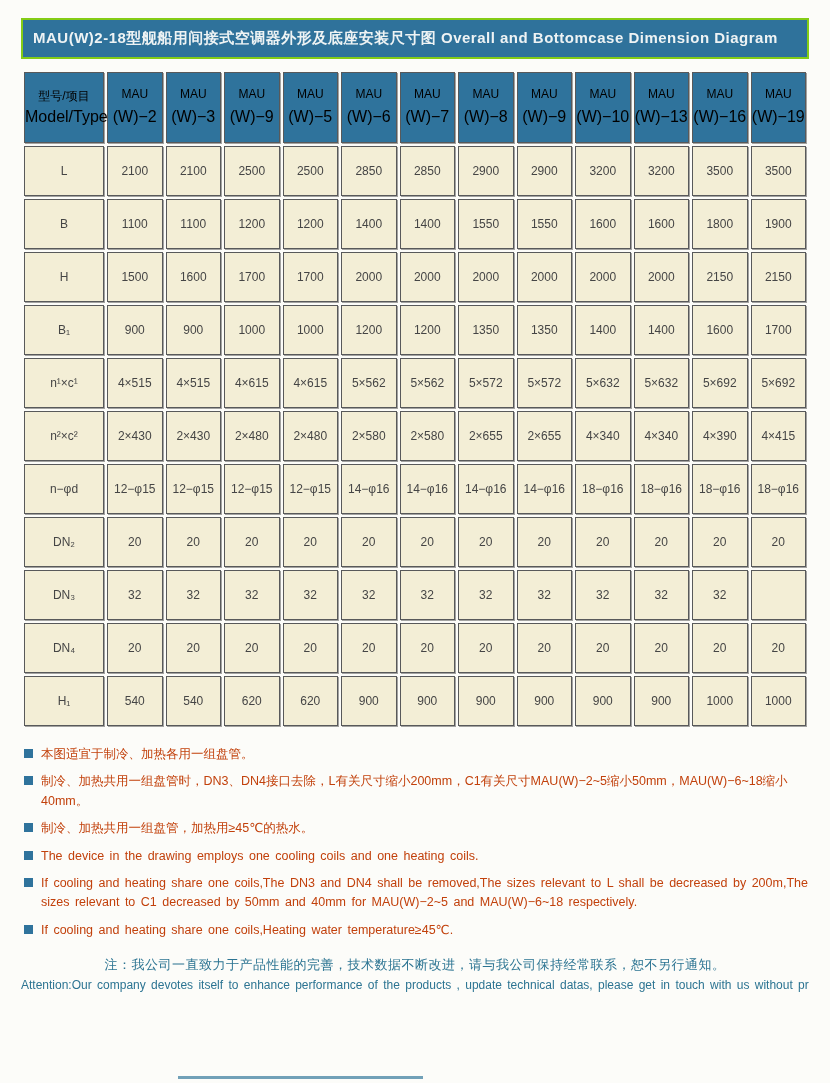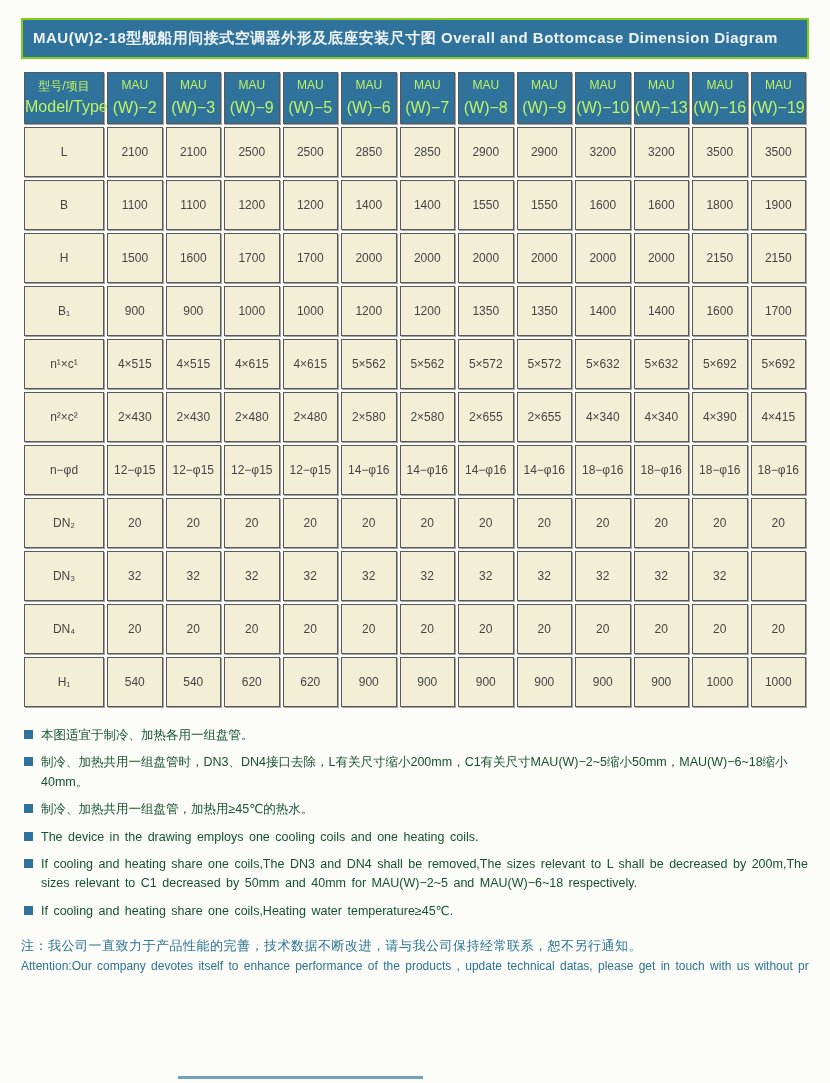--- a/index.html
+++ b/index.html
@@ -34,22 +34,22 @@
     border-spacing: 3px;
   }
   table.dim td {
     border: 1px solid #58595a;
     box-shadow: 1px 1px 0 rgba(90,90,90,0.55);
     text-align: center;
     vertical-align: middle;
   }
   td.hdr {
     background: #2f739c;
-    color: #bef264;
-    height: 52px;
+    color: #000000;
+    height: 71px;
     font-size: 12px;
     line-height: 1.6;
   }
   td.hdr .l2 { font-size: 16px; }
   td.corner { font-size: 12px; line-height: 1.5; }
   td.cell {
     background: #f3eed6;
     color: #454545;
     height: 50px;
     font-size: 12px;
@@ -62,34 +62,34 @@
   col.c-first { width: 80px; }
 
   
   .notes { margin-top: 16px; }
   .note {
     display: flex;
     align-items: flex-start;
     margin-bottom: 8px;
     font-size: 12.5px;
     line-height: 1.55;
-    color: #14532d;
+    color: #c2410c;
   }
   .note .bullet {
     width: 9px; height: 9px;
     background: #2f739c;
     flex: 0 0 9px;
     margin: 4px 8px 0 3px;
   }
   .note .txt { flex: 1; }
   .note.en .txt { word-spacing: 2px; }
 
   
   .attention { margin-top: 16px; color: #2c7492; }
-  .attention .zh { font-size: 13px; letter-spacing: 0.5px; margin-bottom: 4px; }
+  .attention .zh { font-size: 13px; letter-spacing: 0.5px; margin-bottom: 4px; text-align: center; }
   .attention .en { font-size: 12px; word-spacing: 2px; white-space: nowrap; overflow: hidden; }
 
   .partial-line {
     position: absolute;
     left: 178px; top: 1076px;
     width: 245px; height: 3px;
     background: #4d8aa8;
     opacity: 0.8;
   }
 </style>

